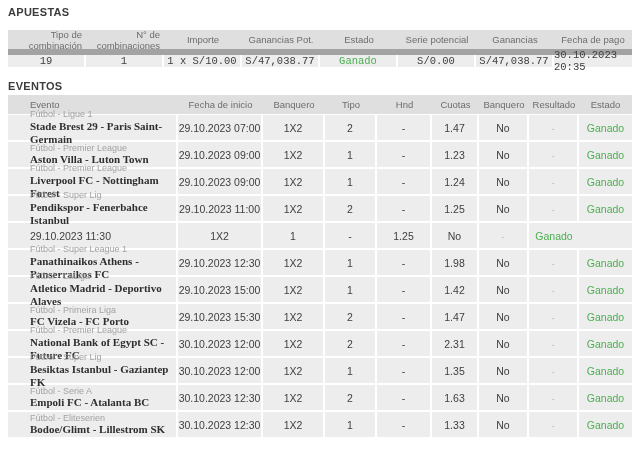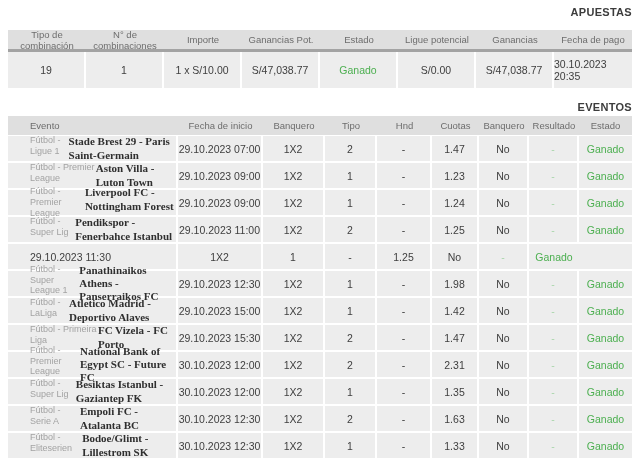--- a/index.html
+++ b/index.html
@@ -6,21 +6,21 @@
   html, body { background: #ffffff; }
   body {
     width: 640px; height: 467px; overflow: hidden;
     font-family: "Liberation Sans", "DejaVu Sans", sans-serif;
     -webkit-font-smoothing: antialiased;
   }
   .page { padding: 6px 8px 0 8px; width: 640px; }
 
   .section-title {
     font-size: 11px; font-weight: 700; color: #3c3c3c;
-    letter-spacing: 0.3px; line-height: 12px; text-align: right;
+    letter-spacing: 0.3px; line-height: 12px;
   }
   .title-apuestas { margin-bottom: 12px; }
   .title-eventos { margin-top: 13px; margin-bottom: 3px; }
 
   .table { width: 624px; }
   .thead { display: flex; background: var(--header-bg, #dfdfdf); }
   .thead .cell {
     font-size: 9.5px; color: #6d6d6d;
     display: flex; align-items: center; justify-content: center;
     height: 19px;
@@ -29,37 +29,37 @@
   .trow .cell {
     font-size: 10.5px; color: #3e3e3e;
     display: flex; align-items: center; justify-content: center;
     border-right: 2px solid #ffffff;
   }
   .trow .cell:last-child { border-right: none; }
 
   
   .apuestas .cell { width: 78px; }
   .apuestas .thead { height: 19px; }
-  .apuestas .trow { height: 39px; border-top: 3px solid #a3a3a3; }
-  .apuestas .thead .cell { padding: 0 4px; text-align: center; }
+  .apuestas .trow { height: 18px; border-top: 6px solid #a3a3a3; font-family: Liberation Mono, monospace; }
+  .apuestas .thead .cell { padding: 0 4px; text-align: right; }
 
   
   .eventos .thead { height: 20px; border-bottom: 1px solid #ffffff; }
   .eventos .trow { height: 27px; border-bottom: 2px solid #ffffff; }
   .eventos .cell:nth-child(1) { width: 170px; justify-content: flex-start; text-align: left; padding-left: 22px; }
   .eventos .cell:nth-child(2) { width: 85px; }
   .eventos .cell:nth-child(3) { width: 62px; }
   .eventos .cell:nth-child(4) { width: 52px; }
   .eventos .cell:nth-child(5) { width: 55px; }
   .eventos .cell:nth-child(6) { width: 47px; }
   .eventos .cell:nth-child(7) { width: 50px; }
   .eventos .cell:nth-child(8) { width: 50px; }
   .eventos .cell:nth-child(9) { width: 53px; }
 
-  .evento-stack { display: flex; justify-content: center; line-height: 1.2; }
+  .evento-stack { display: flex; flex-direction: column; justify-content: center; line-height: 1.2; }
   .league { font-size: 9px; color: #a3a3a3; }
   .match  { font-size: 11px; font-weight: 700; color: #2f2f2f; font-family: Liberation Serif, serif; }
 
   .green { color: var(--green, #4caf50) !important; }
   .pale  { color: var(--pale-green, #a8d5aa) !important; }
   .date-cell { font-size: 10.5px; }
 </style>
 </head>
 <body>
 
@@ -67,21 +67,21 @@
 
   <div class="section-title title-apuestas">APUESTAS</div>
 
   <div class="table apuestas">
     <div class="thead" id="apuestas-head">
         <div class="cell">Tipo de combinación</div>
         <div class="cell">N° de combinaciones</div>
         <div class="cell">Importe</div>
         <div class="cell">Ganancias Pot.</div>
         <div class="cell">Estado</div>
-        <div class="cell">Ligue potencial</div>
+        <div class="cell">Serie potencial</div>
         <div class="cell">Ganancias</div>
         <div class="cell">Fecha de pago</div>
       </div>
     <div class="trow">
       <div class="cell">19</div>
       <div class="cell">1</div>
       <div class="cell">1 x S/10.00</div>
       <div class="cell">S/47,038.77</div>
       <div class="cell green">Ganado</div>
       <div class="cell">S/0.00</div>

